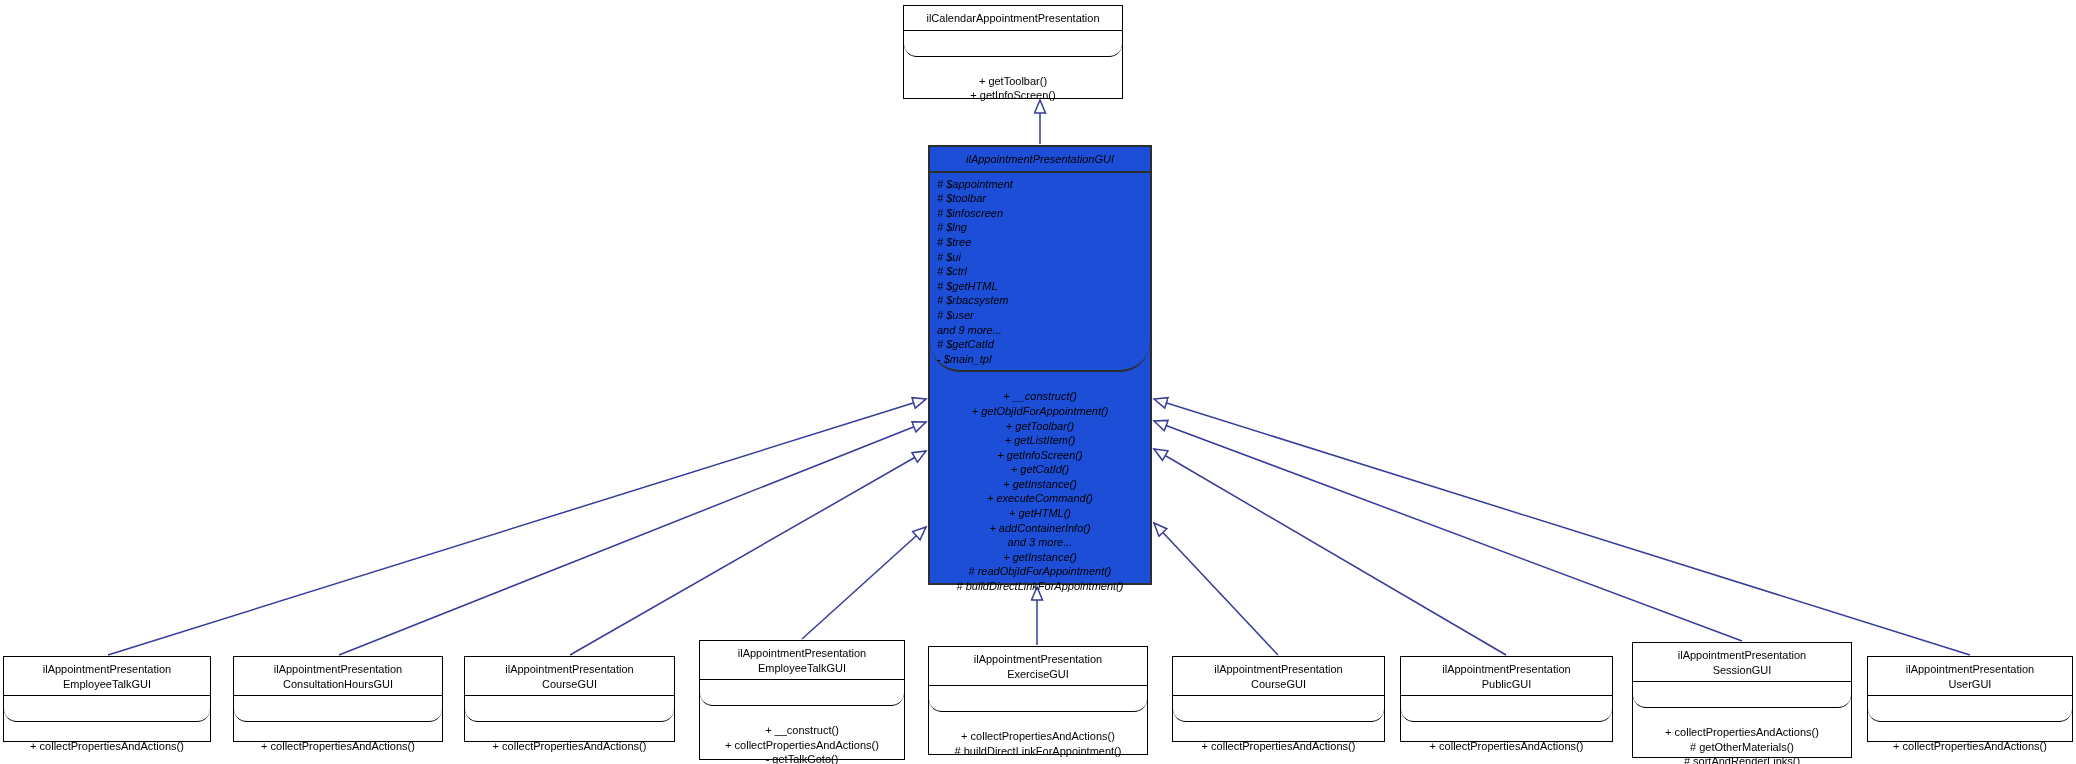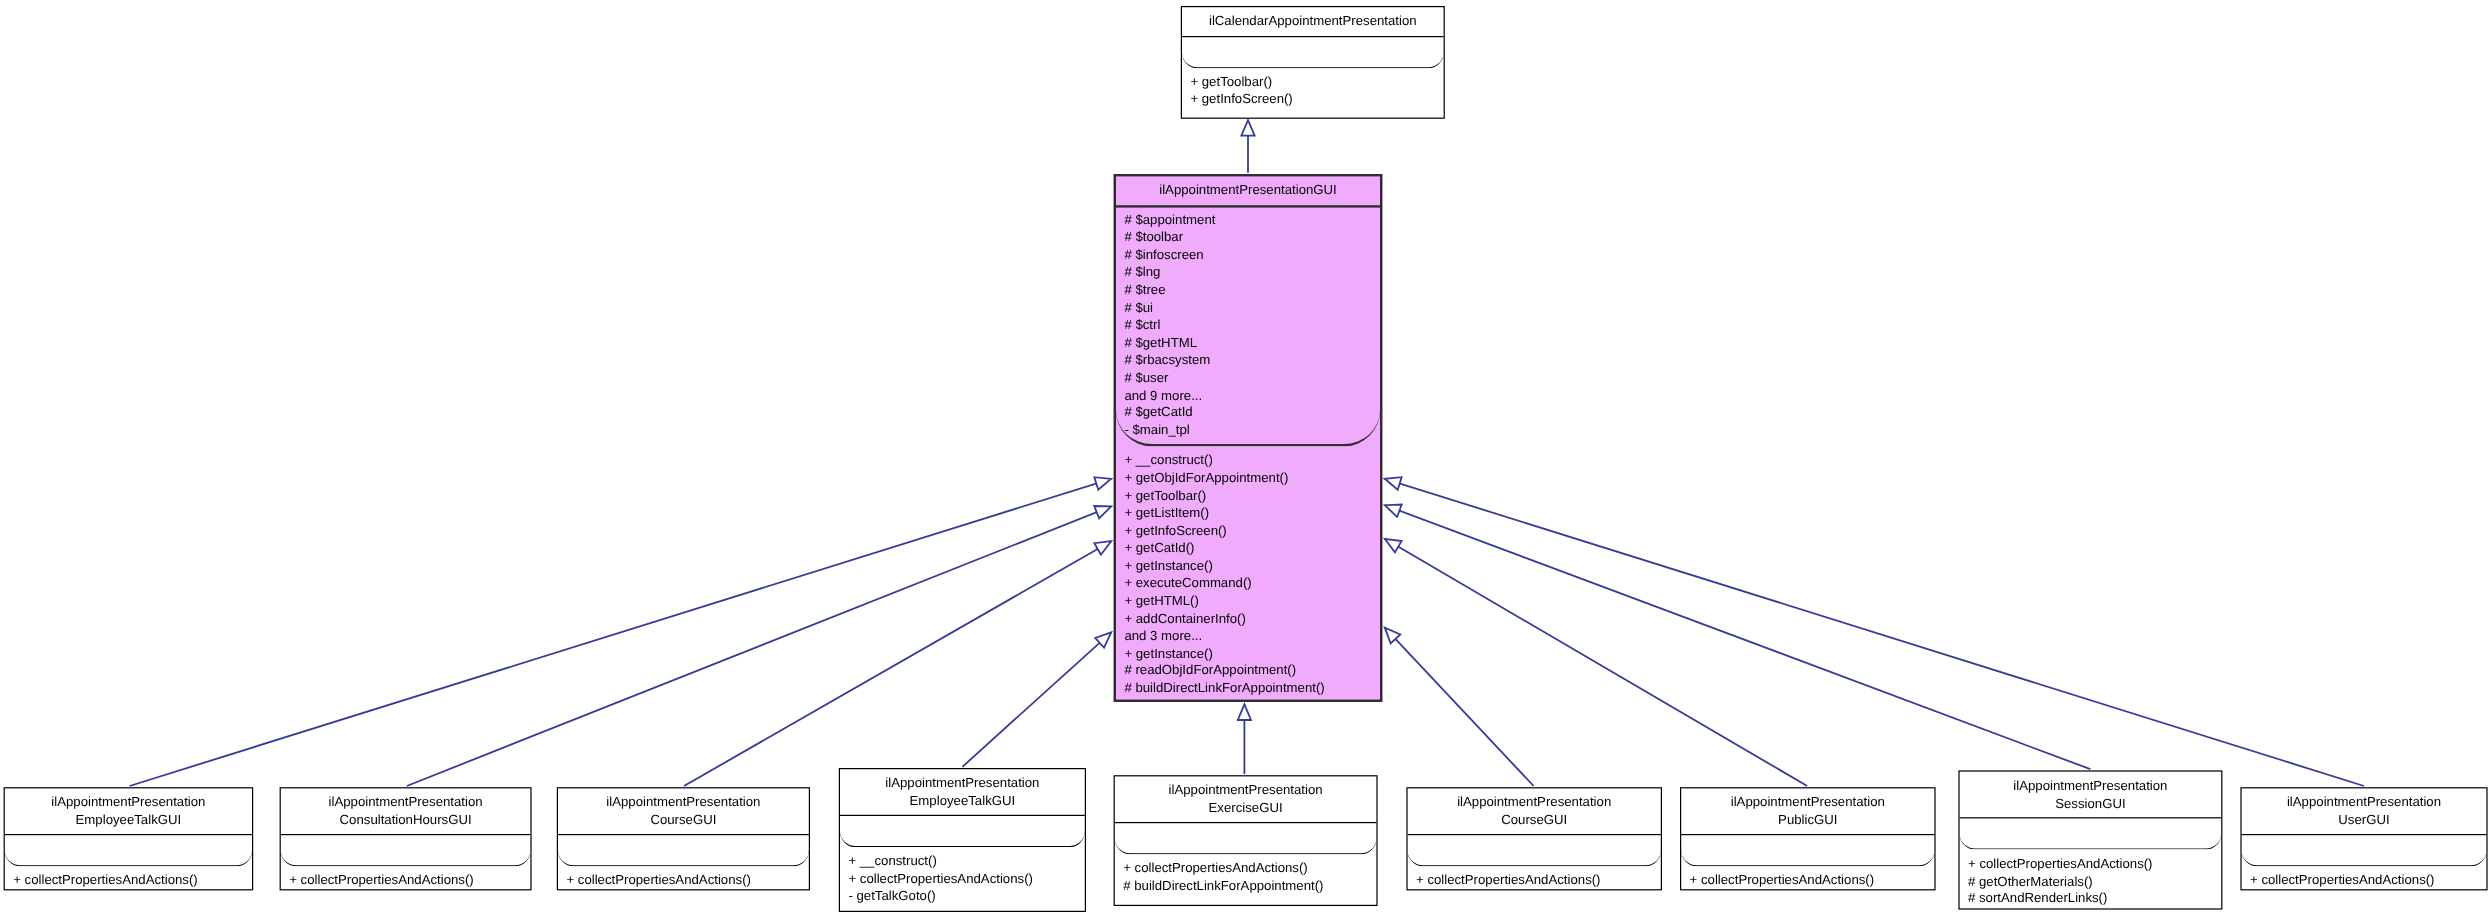--- a/index.html
+++ b/index.html
@@ -20,22 +20,23 @@
   .uml-box {
     position: absolute;
     box-sizing: border-box;
     background: #ffffff;
     border: 1px solid #000000;
     display: flex;
     flex-direction: column;
     color: #000000;
   }
   .uml-box.highlighted {
-    background: #f0abfc;
+    background: #1d4ed8;
     border: 2px solid #2e2e2e;
+    font-style: italic;
   }
   .uml-title {
     border-bottom: 1px solid #000000;
     text-align: center;
     padding: 5px 4px 4px 4px;
     font-size: 11px;
     line-height: 14px;
     flex: 0 0 auto;
   }
   .uml-box.highlighted .uml-title { border-bottom: 2px solid #2e2e2e; }
@@ -44,21 +45,22 @@
     padding: 4px 7px;
     min-height: 17px;
     flex: 0 0 auto;
     text-align: left;
     border-radius: 30px;
   }
   .uml-box.highlighted .uml-attrs { border-bottom: 2px solid #2e2e2e; }
   .uml-methods {
     padding: 5px 7px 4px 7px;
     flex: 1 1 auto;
-    text-align: left;
+    text-align: center;
+    margin-top: 12px;
   }
   .uml-line {
     font-size: 11px;
     line-height: 14.6px;
     white-space: nowrap;
   }
 </style>
 </head>
 <body>
 
@@ -73,21 +75,21 @@
       <line x1="108" y1="655" x2="926" y2="399" stroke="#353b98" stroke-width="1.5" marker-end="url(#hollow-triangle)"></line>
       <line x1="339" y1="655" x2="926" y2="422" stroke="#353b98" stroke-width="1.5" marker-end="url(#hollow-triangle)"></line>
       <line x1="570" y1="655" x2="926" y2="451" stroke="#353b98" stroke-width="1.5" marker-end="url(#hollow-triangle)"></line>
       <line x1="802" y1="639" x2="926" y2="527" stroke="#353b98" stroke-width="1.5" marker-end="url(#hollow-triangle)"></line>
       <line x1="1037" y1="645" x2="1037" y2="587" stroke="#353b98" stroke-width="1.5" marker-end="url(#hollow-triangle)"></line>
       <line x1="1278" y1="655" x2="1154" y2="523" stroke="#353b98" stroke-width="1.5" marker-end="url(#hollow-triangle)"></line>
       <line x1="1506" y1="655" x2="1154" y2="449" stroke="#353b98" stroke-width="1.5" marker-end="url(#hollow-triangle)"></line>
       <line x1="1742" y1="641" x2="1154" y2="421" stroke="#353b98" stroke-width="1.5" marker-end="url(#hollow-triangle)"></line>
       <line x1="1970" y1="655" x2="1154" y2="399" stroke="#353b98" stroke-width="1.5" marker-end="url(#hollow-triangle)"></line>
     </svg>
-<div class="uml-box" style="left: 984px; top: 5px; width: 220px; height: 94px;">
+<div class="uml-box" style="left: 903px; top: 5px; width: 220px; height: 94px;">
       <div class="uml-title">
         <div class="uml-line">ilCalendarAppointmentPresentation</div>
       </div>
       <div class="uml-attrs"></div>
       <div class="uml-methods">
         <div class="uml-line">+ getToolbar()</div>
         <div class="uml-line">+ getInfoScreen()</div>
       </div>
     </div>
     <div class="uml-box highlighted" style="left: 928px; top: 145px; width: 224px; height: 440px;">

